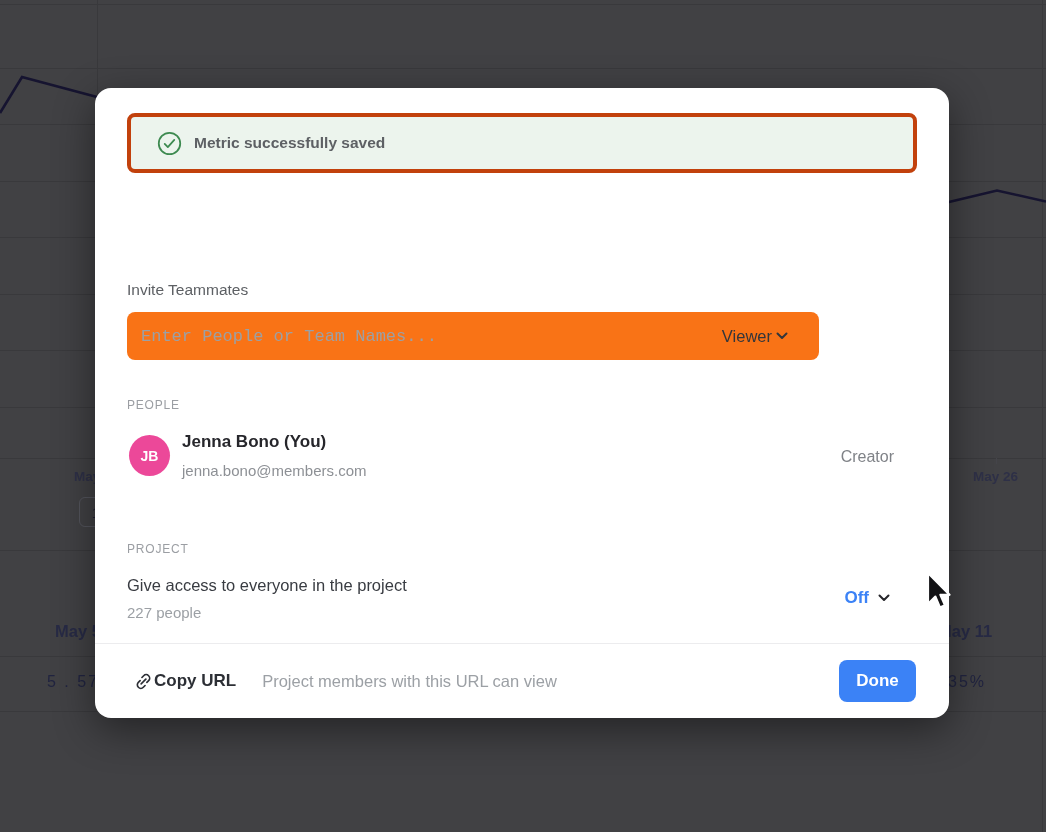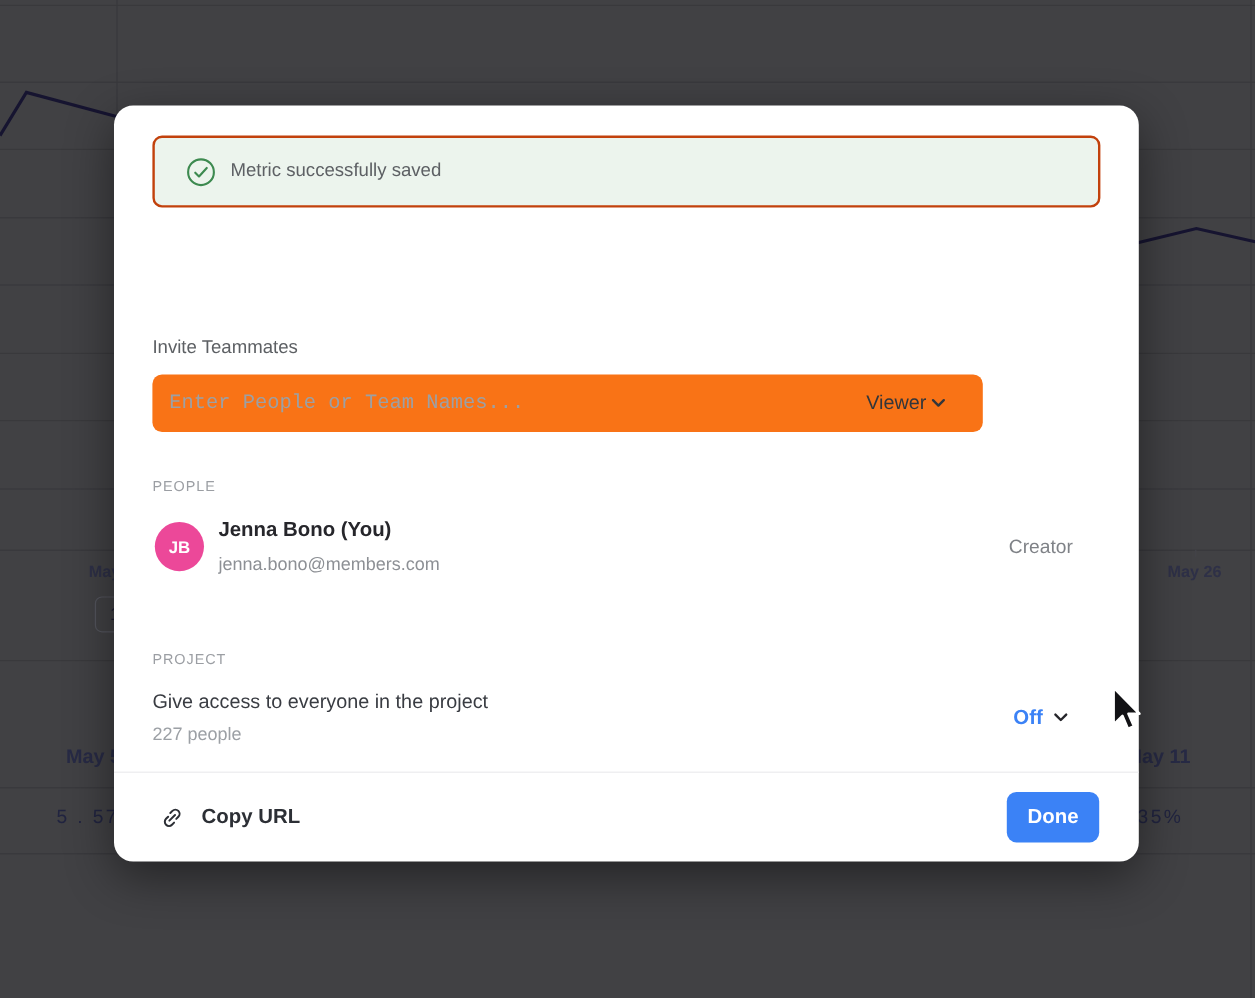--- a/index.html
+++ b/index.html
@@ -28,22 +28,22 @@
   #chart-lines { position:absolute; left:0; top:0; z-index:1; }
 
   
   .modal {
     position:absolute; left:95px; top:88px; width:854px; height:630px;
     background:#ffffff; border-radius:16px; z-index:10;
     box-shadow:0 12px 40px rgba(0,0,0,.45);
   }
   .toast {
     position:absolute; left:32px; top:25px; width:790px; height:60px;
-    background:#ecf4ed; border:2px solid #c2410c; border-radius:8px;
-    display:flex; align-items:center; padding-left:26px;
+    background:#ecf4ed; border:4px solid #c2410c; border-radius:8px;
+    display:flex; align-items:center; padding-left:26px;font-weight:bold;
   }
   .toast .check { width:25px; height:25px; flex:0 0 auto; }
   .toast .msg { margin-left:12px; font-size:15.5px; color:#5d6064; }
 
   .modal-title {
     position:absolute; left:32px; top:128px;
     font-size:27px; font-weight:700; color:#26262b; letter-spacing:-.3px;
   }
   .invite-label {
     position:absolute; left:32px; top:193px;
@@ -88,21 +88,21 @@
     position:absolute; right:59px; top:500px; display:flex; align-items:center;
     gap:9px; cursor:pointer;
   }
   .access-toggle .lbl { font-size:17px; font-weight:600; color:#3b82f6; }
 
   .modal-footer {
     position:absolute; left:0; top:555px; width:854px; height:75px;
     border-top:1px solid #ececee; display:flex; align-items:center;
     padding:0 33px 0 38px;
   }
-  .copy-url { display:flex; align-items:center; gap:14px; cursor:pointer; background:none; border:none; font-family:"Liberation Sans", sans-serif; }
+  .copy-url { display:flex; align-items:center; cursor:pointer; background:none; border:none; font-family:"Liberation Sans", sans-serif; }
   .copy-url .lbl { font-size:17px; font-weight:700; color:#2c2f35; }
   .url-hint { margin-left:26px; font-size:16.5px; color:#9ca0a5; }
   .done-btn {
     margin-left:auto; width:77px; height:42px; background:#3b82f6;
     border:none; border-radius:8px; color:#ffffff; font-size:17px;
     font-weight:700; font-family:"Liberation Sans", sans-serif;
   }
 
   #cursor { position:absolute; left:924px; top:571px; z-index:30; }
 </style>
@@ -194,20 +194,21 @@
       <button class="copy-url">
         <svg width="21" height="21" viewBox="0 0 24 24">
           <g fill="none" stroke="#2c2f35" stroke-width="1.9" stroke-linecap="round" stroke-linejoin="round">
             <path d="M10.2 7.4 l2 -2 a4 4 0 0 1 5.66 5.66 l-2 2"></path>
             <path d="M13.8 16.6 l-2 2 a4 4 0 0 1 -5.66 -5.66 l2 -2"></path>
             <path d="M9.3 14.7 L14.7 9.3"></path>
           </g>
         </svg>
         <span class="lbl">Copy URL</span>
       </button>
+      <span class="url-hint">Project members with this URL can view</span>
       <button class="done-btn">Done</button>
     </div>
   </div>
 
   <svg id="cursor" width="28" height="44" viewBox="0 0 28 44">
     <path d="M4 2 L4 33 L11.4 25.6 L15.9 36.4 L21 34.2 L16.4 23.8 L25.5 23.8 Z" fill="#121215" stroke="#ffffff" stroke-width="2.2" stroke-linejoin="round"></path>
   </svg>
 
 </div>
 

